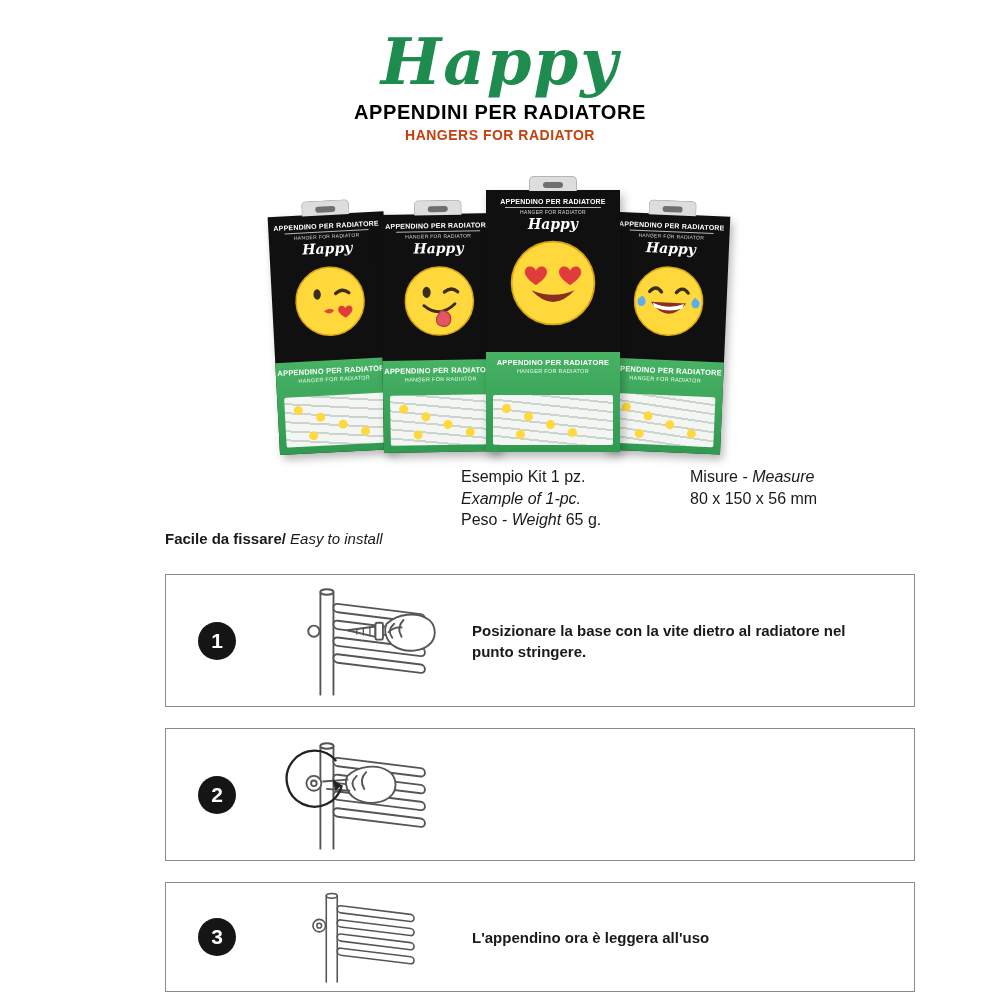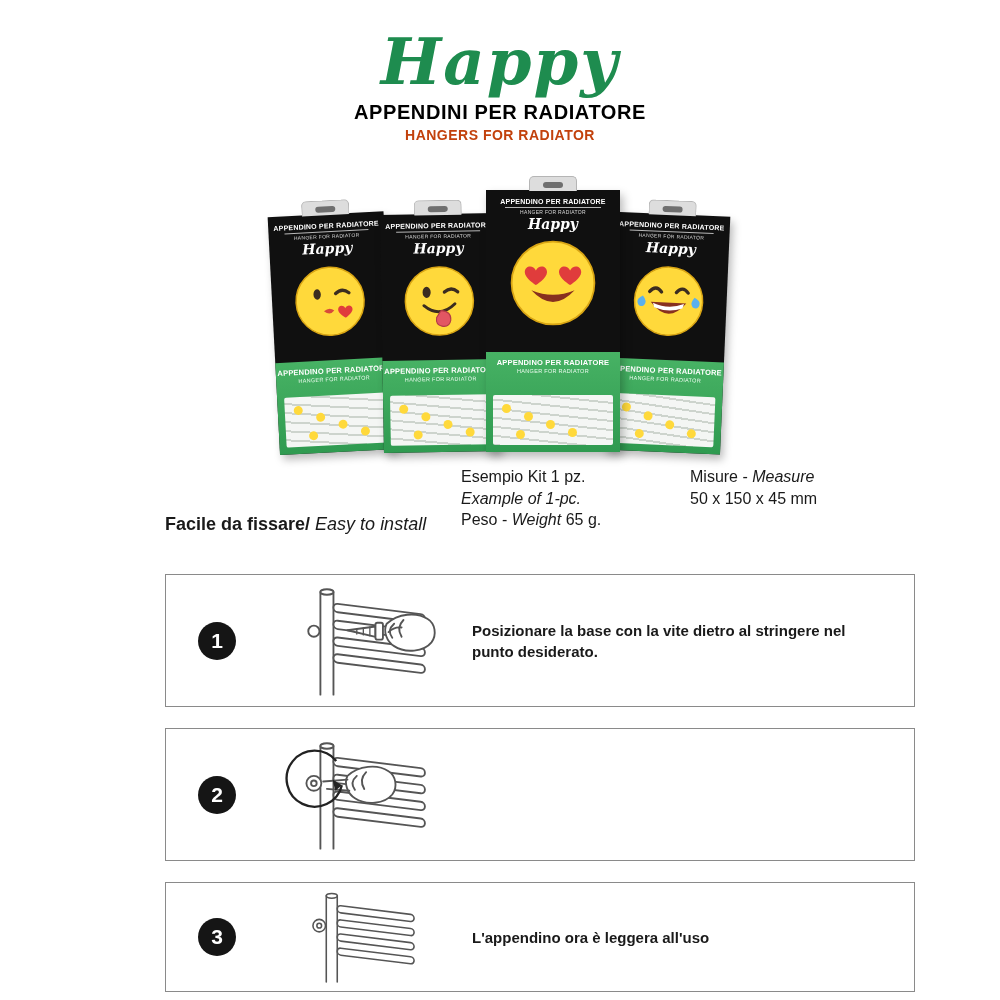--- a/index.html
+++ b/index.html
@@ -51,21 +51,21 @@
   .dots { position:absolute; top:9px; left:9px; width:9px; height:9px; border-radius:50%;
           background:#FFD93B; box-shadow:22px 8px 0 #FFD93B, 44px 16px 0 #FFD93B,
                                           66px 24px 0 #FFD93B, 14px 26px 0 #FFD93B; }
 
   
   .kit-info { position:absolute; left:421px; top:448px; font-size:16px; line-height:1.35; }
   .measure-info { position:absolute; left:650px; top:448px; font-size:16px; line-height:1.35; }
   .it { font-style:italic; }
 
   
-  .install-heading { position:absolute; left:125px; top:496px; font-size:18px; }
+  .install-heading { position:absolute; left:125px; top:512px; font-size:15px; }
   .ih-bold { font-weight:bold; }
   .ih-italic { font-style:italic; }
 
   .steps { position:absolute; left:125px; top:556px; width:750px; }
   .step { display:flex; align-items:center; border:1px solid #8a8a8a; background:#fff; margin-bottom:21px; }
   .step-h1 { height:133px; }
   .step-h2 { height:133px; }
   .step-h3 { height:110px; margin-bottom:0; }
   .step-num { width:38px; height:38px; border-radius:50%; background:#151515; color:#fff;
               font-size:21px; font-weight:bold; display:flex; align-items:center; justify-content:center;
@@ -206,21 +206,21 @@
   </div>
 
   <div class="kit-info">
     <div>Esempio Kit 1 pz.</div>
     <div class="it">Example of 1-pc.</div>
     <div><span>Peso - </span><span class="it">Weight</span><span> 65 g.</span></div>
   </div>
 
   <div class="measure-info">
     <div><span>Misure - </span><span class="it">Measure</span></div>
-    <div>50 x 150 x 45 mm</div>
+    <div>80 x 150 x 56 mm</div>
   </div>
 
   <div class="install-heading">
     <span class="ih-bold">Facile da fissare/</span><span class="ih-italic"> Easy to install</span>
   </div>
 
   <div class="steps">
 
     <div class="step step-h1">
       <div class="step-num">1</div>
@@ -247,21 +247,21 @@
           </g>
           <g class="lineart">
             <path d="M140 44 C152 33 172 31 184 39 C192 44 194 56 188 64 C180 74 160 76 148 68 C140 63 136 52 140 44 Z"></path>
             <path d="M148 44 q-8 7 -2 15" fill="none"></path>
             <path d="M158 40 q-8 8 -2 18" fill="none"></path>
             <path d="M142 53 q6 -6 14 -5" fill="none"></path>
           </g>
         </svg>
       </div>
       <div class="step-text">
-        <div class="step-bold">Posizionare la base con la vite dietro al stringere nel punto desiderato.</div>
+        <div class="step-bold">Posizionare la base con la vite dietro al radiatore nel punto stringere.</div>
       </div>
     </div>
 
     <div class="step step-h2">
       <div class="step-num">2</div>
       <div class="step-illus">
         <svg width="196" height="120" viewBox="0 0 210 125">
           <g class="lineart">
             <line x1="69" y1="10" x2="69" y2="120"></line>
             <line x1="83" y1="10" x2="83" y2="120"></line>

